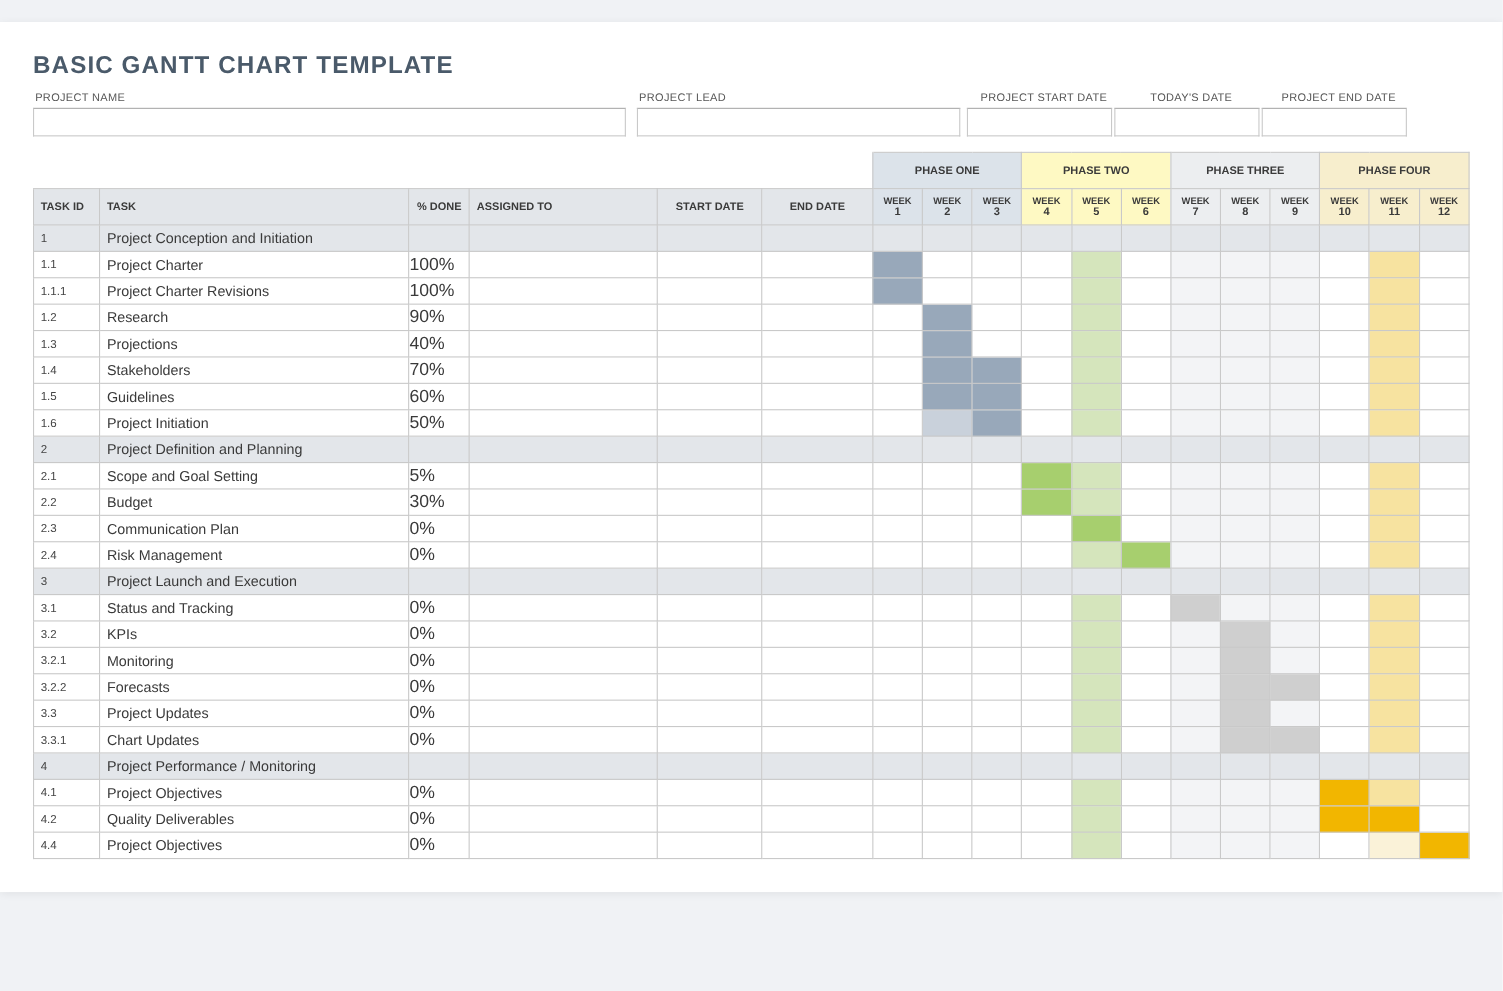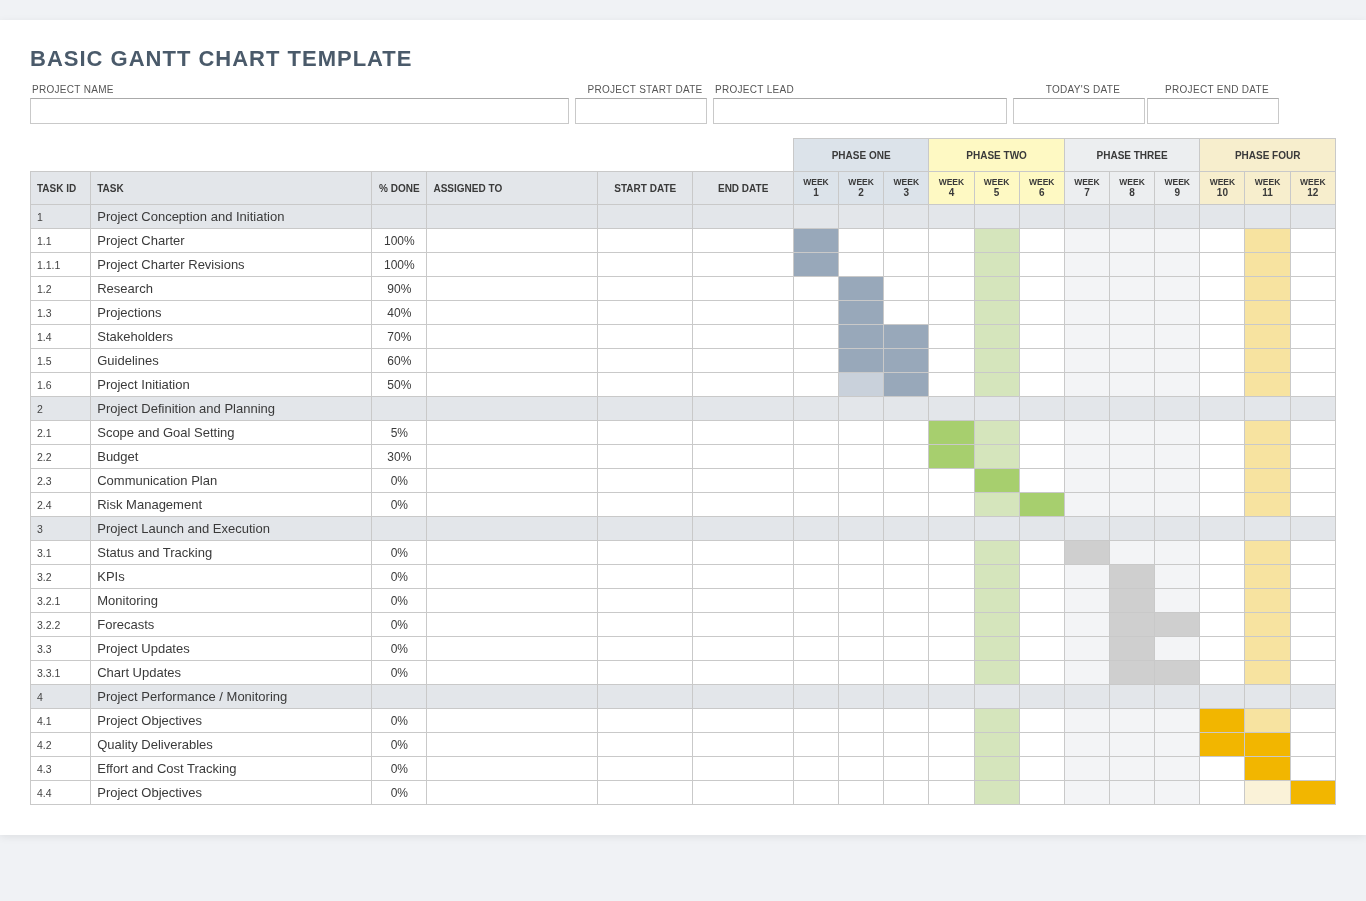--- a/index.html
+++ b/index.html
@@ -18,21 +18,21 @@
 th .wkl{font-size:8.5px;font-weight:800;display:block;line-height:1.1}
 th .wkn{font-size:10px;font-weight:900;display:block;line-height:1.1}
 th.phase{height:20px;font-size:10px;font-weight:800}
 .ph1{background:#dce3ea}
 .ph2{background:#fef9c3}
 .ph3{background:#eceef0}
 .ph4{background:#f7eecd}
 td{height:23px}
 td.tid{padding-left:6px;font-size:10.5px;color:#444}
 td.task{padding-left:6px;font-size:13px}
-td.pct{text-align:center;font-size:12px}
+td.pct{text-align:left;font-size:16px}
 tr.section td{background:#e3e6ea}
 tr.section td.task{font-weight:400}
 td.cell{padding:0}
 
 .b-ph1{background:#fff}
 .b-ph2{background:#fff}
 .b-ph3{background:#f3f4f6}
 .b-ph4l{background:#faf2d8}
 .b-ph4{background:#fff}
 
@@ -56,27 +56,27 @@
 <body>
 
 <div class="page">
  <h1>BASIC GANTT CHART TEMPLATE</h1>
 
  <div class="meta">
   <div class="mcol wide">
    <label>PROJECT NAME</label>
    <div class="box"></div>
   </div>
+  <div class="mcol mid">
+   <label>PROJECT LEAD</label>
+   <div class="box"></div>
+  </div>
   <div class="mcol nm" style="align-items:center">
    <label>PROJECT START DATE</label>
    <div class="box" style="width:100%"></div>
-  </div>
-  <div class="mcol mid">
-   <label>PROJECT LEAD</label>
-   <div class="box"></div>
   </div>
   <div class="mcol nm" style="align-items:center">
    <label>TODAY'S DATE</label>
    <div class="box" style="width:100%"></div>
   </div>
   <div class="mcol nm" style="align-items:center">
    <label>PROJECT END DATE</label>
    <div class="box" style="width:100%"></div>
   </div>
  </div>
@@ -622,40 +622,20 @@
           <td class="cell f-green-l"></td>
           <td class="cell b-ph2"></td>
           <td class="cell b-ph3"></td>
           <td class="cell b-ph3"></td>
           <td class="cell b-ph3"></td>
           <td class="cell f-orange"></td>
           <td class="cell f-orange"></td>
           <td class="cell b-ph4"></td>
         </tr>
         <tr>
-          <td class="tid">4.3</td>
-          <td class="task">Effort and Cost Tracking</td>
-          <td class="pct">0%</td>
-          <td></td>
-          <td></td>
-          <td></td>
-          <td class="cell b-ph1"></td>
-          <td class="cell b-ph1"></td>
-          <td class="cell b-ph1"></td>
-          <td class="cell b-ph2"></td>
-          <td class="cell f-green-l"></td>
-          <td class="cell b-ph2"></td>
-          <td class="cell b-ph3"></td>
-          <td class="cell b-ph3"></td>
-          <td class="cell b-ph3"></td>
-          <td class="cell b-ph4"></td>
-          <td class="cell f-orange"></td>
-          <td class="cell b-ph4"></td>
-        </tr>
-        <tr>
           <td class="tid">4.4</td>
           <td class="task">Project Objectives</td>
           <td class="pct">0%</td>
           <td></td>
           <td></td>
           <td></td>
           <td class="cell b-ph1"></td>
           <td class="cell b-ph1"></td>
           <td class="cell b-ph1"></td>
           <td class="cell b-ph2"></td>

